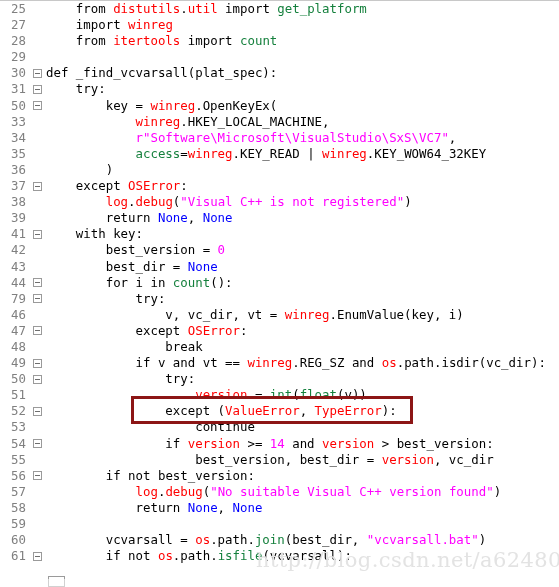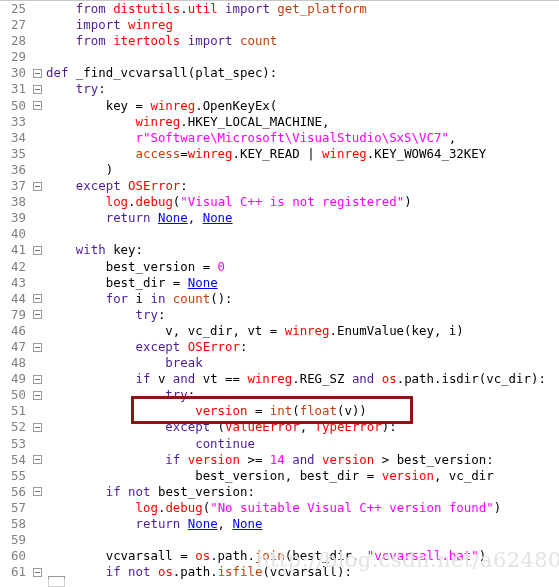--- a/index.html
+++ b/index.html
@@ -97,27 +97,27 @@
 
   .code-text {
     flex: 1 1 auto;
     white-space: pre;
     font-family: "DejaVu Sans Mono", "Liberation Mono", monospace;
     font-size: 12.4px;
     color: #000000;
   }
 
   
-  .kw   { color: #4c1d95; }            
+  .kw   { color: #000000; }            
   .mod  { color: #ff0000; text-align: right; }            
   .fn   { color: #ff0000; }            
-  .bi   { color: #c2410c; }            
+  .bi   { color: #15803d; }            
   .str  { color: #ff00ff; }            
   .num  { color: #ff00ff; }            
-  .none { color: #0000ff; text-decoration: underline; }            
+  .none { color: #0000ff; }            
   .exc  { color: #ff0000; }            
   .pln  { color: #000000; }            
 
   
   #annotation-rect {
     position: absolute;
     border: 3px solid #8c1515;
     box-sizing: border-box;
     pointer-events: none;
     background: transparent;
@@ -172,21 +172,20 @@
       <div class="code-line"><div class="gutter"><span class="lineno">30</span><span class="fold"><span class="fold-box"></span></span></div><div class="code-text"><span class="kw">def</span><span class="pln"> _find_vcvarsall(plat_spec):</span></div></div>
       <div class="code-line"><div class="gutter"><span class="lineno">31</span><span class="fold"><span class="fold-box"></span></span></div><div class="code-text"><span class="pln">    </span><span class="kw">try</span><span class="pln">:</span></div></div>
       <div class="code-line"><div class="gutter"><span class="lineno">50</span><span class="fold"><span class="fold-box"></span></span></div><div class="code-text"><span class="pln">        key = </span><span class="mod">winreg</span><span class="pln">.OpenKeyEx(</span></div></div>
       <div class="code-line"><div class="gutter"><span class="lineno">33</span><span class="fold-empty"></span></div><div class="code-text"><span class="pln">            </span><span class="mod">winreg</span><span class="pln">.HKEY_LOCAL_MACHINE,</span></div></div>
       <div class="code-line"><div class="gutter"><span class="lineno">34</span><span class="fold-empty"></span></div><div class="code-text"><span class="pln">            </span><span class="str">r"Software\Microsoft\VisualStudio\SxS\VC7"</span><span class="pln">,</span></div></div>
       <div class="code-line"><div class="gutter"><span class="lineno">35</span><span class="fold-empty"></span></div><div class="code-text"><span class="pln">            </span><span class="bi">access</span><span class="pln">=</span><span class="mod">winreg</span><span class="pln">.KEY_READ | </span><span class="mod">winreg</span><span class="pln">.KEY_WOW64_32KEY</span></div></div>
       <div class="code-line"><div class="gutter"><span class="lineno">36</span><span class="fold-empty"></span></div><div class="code-text"><span class="pln">        )</span></div></div>
       <div class="code-line"><div class="gutter"><span class="lineno">37</span><span class="fold"><span class="fold-box"></span></span></div><div class="code-text"><span class="pln">    </span><span class="kw">except</span><span class="pln"> </span><span class="exc">OSError</span><span class="pln">:</span></div></div>
       <div class="code-line"><div class="gutter"><span class="lineno">38</span><span class="fold-empty"></span></div><div class="code-text"><span class="pln">        </span><span class="fn">log</span><span class="pln">.</span><span class="fn">debug</span><span class="pln">(</span><span class="str">"Visual C++ is not registered"</span><span class="pln">)</span></div></div>
       <div class="code-line"><div class="gutter"><span class="lineno">39</span><span class="fold-empty"></span></div><div class="code-text"><span class="pln">        </span><span class="kw">return</span><span class="pln"> </span><span class="none">None</span><span class="pln">, </span><span class="none">None</span></div></div>
-      <div class="code-line"><div class="gutter"><span class="lineno">40</span><span class="fold-empty"></span></div><div class="code-text"></div></div>
       <div class="code-line"><div class="gutter"><span class="lineno">41</span><span class="fold"><span class="fold-box"></span></span></div><div class="code-text"><span class="pln">    </span><span class="kw">with</span><span class="pln"> key:</span></div></div>
       <div class="code-line"><div class="gutter"><span class="lineno">42</span><span class="fold-empty"></span></div><div class="code-text"><span class="pln">        best_version = </span><span class="num">0</span></div></div>
       <div class="code-line"><div class="gutter"><span class="lineno">43</span><span class="fold-empty"></span></div><div class="code-text"><span class="pln">        best_dir = </span><span class="none">None</span></div></div>
       <div class="code-line"><div class="gutter"><span class="lineno">44</span><span class="fold"><span class="fold-box"></span></span></div><div class="code-text"><span class="pln">        </span><span class="kw">for</span><span class="pln"> i </span><span class="kw">in</span><span class="pln"> </span><span class="bi">count</span><span class="pln">():</span></div></div>
       <div class="code-line"><div class="gutter"><span class="lineno">79</span><span class="fold"><span class="fold-box"></span></span></div><div class="code-text"><span class="pln">            </span><span class="kw">try</span><span class="pln">:</span></div></div>
       <div class="code-line"><div class="gutter"><span class="lineno">46</span><span class="fold-empty"></span></div><div class="code-text"><span class="pln">                v, vc_dir, vt = </span><span class="mod">winreg</span><span class="pln">.EnumValue(key, i)</span></div></div>
       <div class="code-line"><div class="gutter"><span class="lineno">47</span><span class="fold"><span class="fold-box"></span></span></div><div class="code-text"><span class="pln">            </span><span class="kw">except</span><span class="pln"> </span><span class="exc">OSError</span><span class="pln">:</span></div></div>
       <div class="code-line"><div class="gutter"><span class="lineno">48</span><span class="fold-empty"></span></div><div class="code-text"><span class="pln">                </span><span class="kw">break</span></div></div>
       <div class="code-line"><div class="gutter"><span class="lineno">49</span><span class="fold"><span class="fold-box"></span></span></div><div class="code-text"><span class="pln">            </span><span class="kw">if</span><span class="pln"> v </span><span class="kw">and</span><span class="pln"> vt == </span><span class="mod">winreg</span><span class="pln">.REG_SZ </span><span class="kw">and</span><span class="pln"> </span><span class="mod">os</span><span class="pln">.path.isdir(vc_dir):</span></div></div>
       <div class="code-line"><div class="gutter"><span class="lineno">50</span><span class="fold"><span class="fold-box"></span></span></div><div class="code-text"><span class="pln">                </span><span class="kw">try</span><span class="pln">:</span></div></div>

